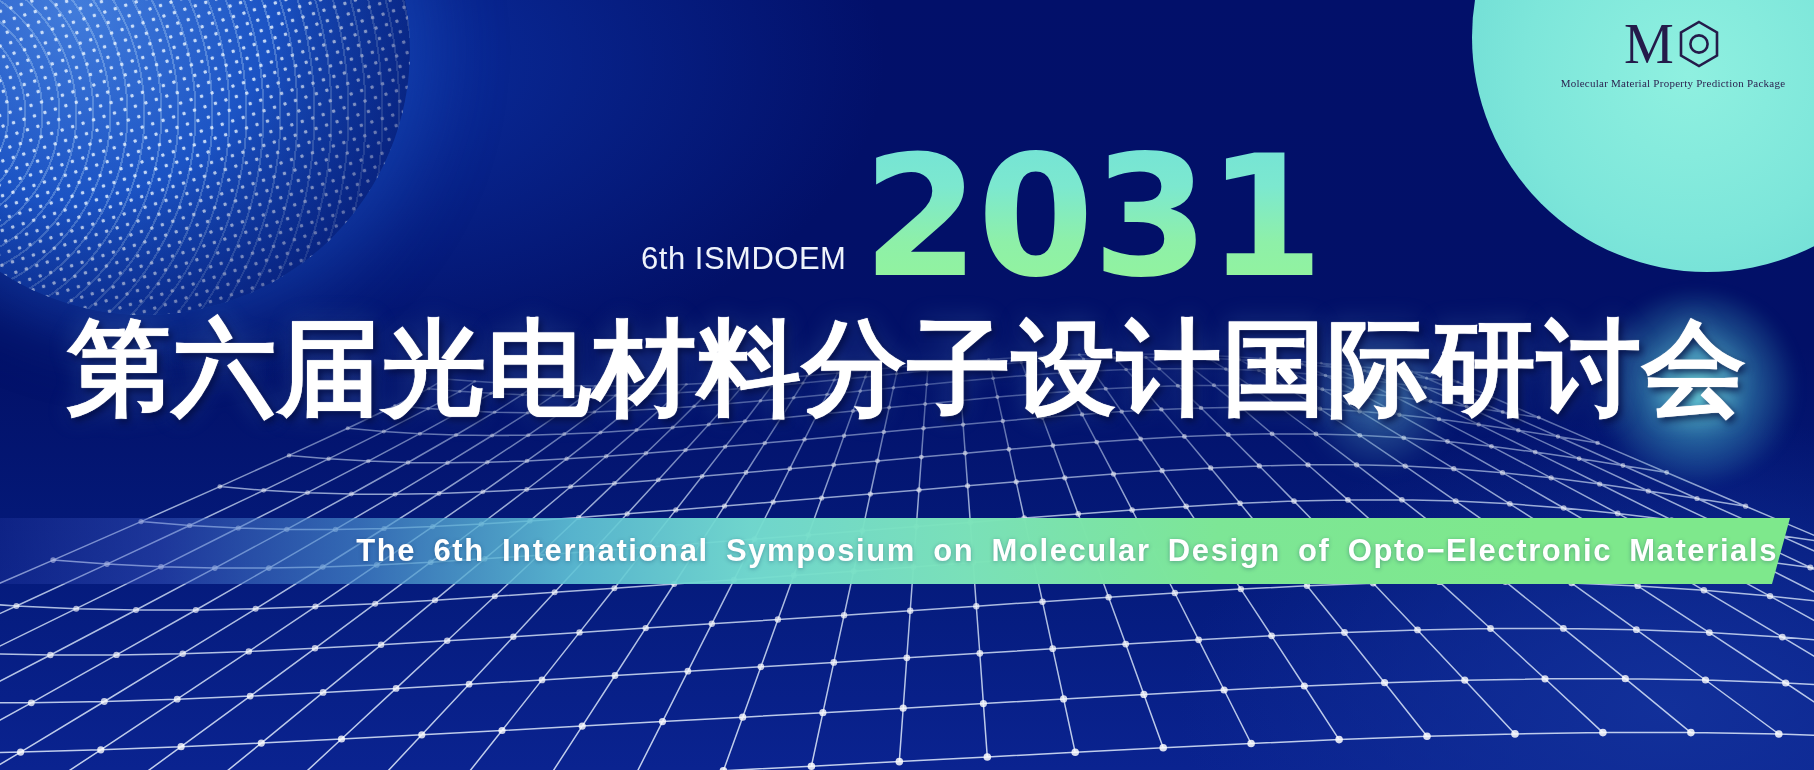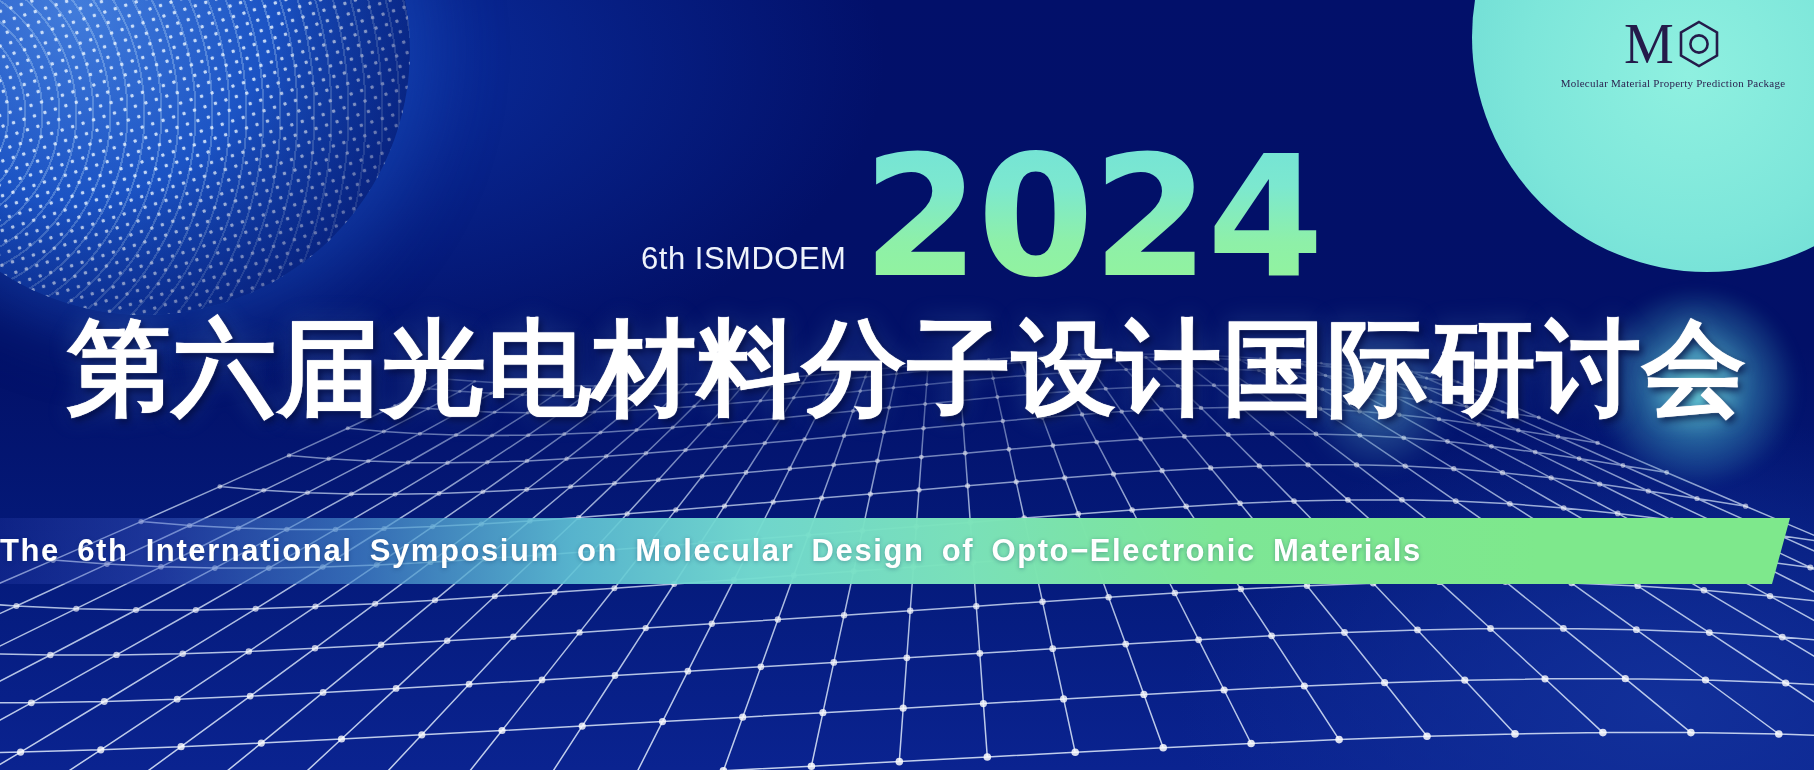--- a/index.html
+++ b/index.html
@@ -213,21 +213,21 @@
       rgba(72,140,205,0.70) 20%,
       rgba(96,196,214,0.90) 32%,
       rgba(116,221,208,0.96) 42%,
       rgba(124,228,186,0.98) 54%,
       rgba(125,230,150,1) 68%,
       rgba(126,232,140,1) 86%,
       rgba(126,232,140,1) 100%);
     clip-path: polygon(0 0, 1790px 0, 1772px 66px, 0 66px);
     display: flex;
     align-items: center;
-    justify-content: flex-start;
+    justify-content: flex-end;
   }
   .en-text {
     font-size: 31px;
     font-weight: 700;
     color: #ffffff;
     letter-spacing: 1.6px;
     word-spacing: 7px;
     white-space: nowrap;
     text-shadow: 0 1px 4px rgba(10,40,90,0.35);
     padding-right: 12px;
@@ -682,21 +682,21 @@
         </svg>
       </span>
     </div>
     <div class="momap-sub">Molecular Material Property Prediction Package</div>
   </div>
 
   <div class="glow-cyan"></div>
 
   <div class="year-row">
     <div class="ismdoem">6th ISMDOEM</div>
-    <div class="year">2024</div>
+    <div class="year">2031</div>
   </div>
 
   <div class="cn-title">第六届光电材料分子设计国际研讨会</div>
 
   <div class="en-bar">
     <div class="en-text">The 6th International Symposium on Molecular Design of Opto−Electronic Materials</div>
   </div>
 
 </div>
 

